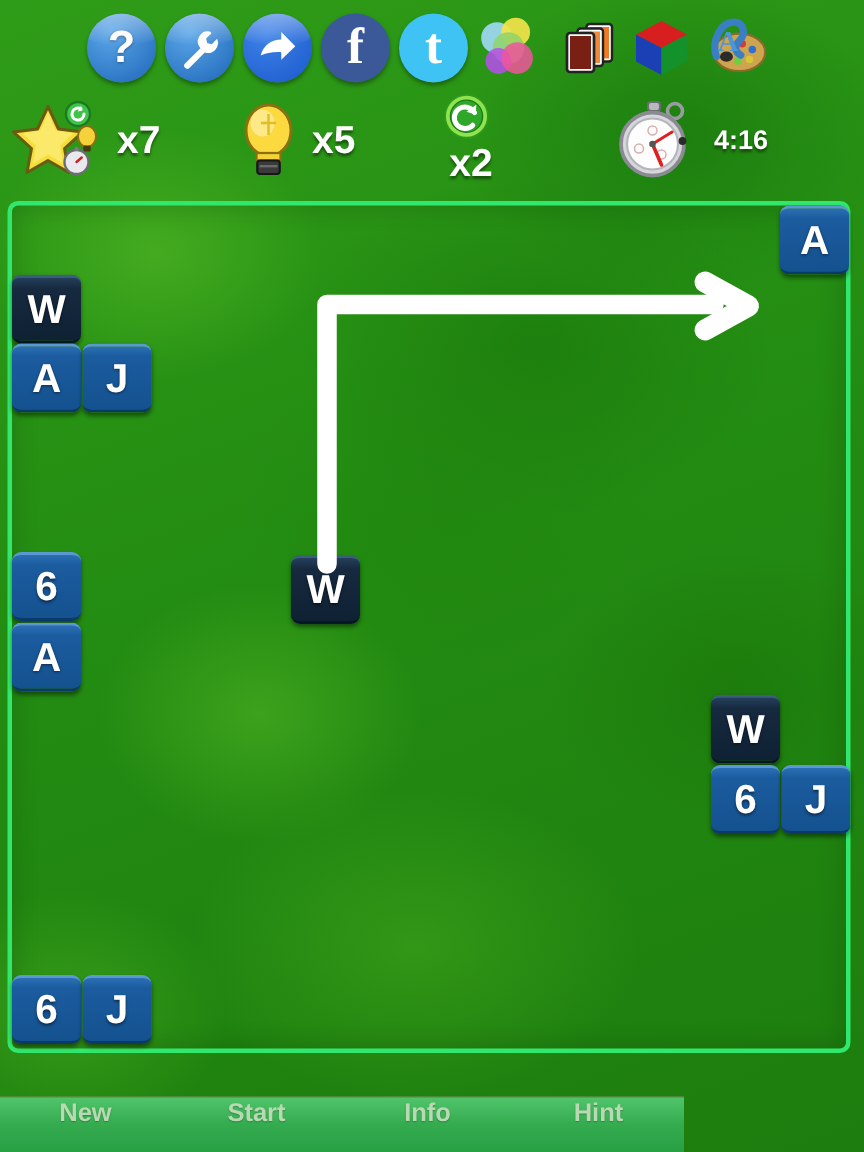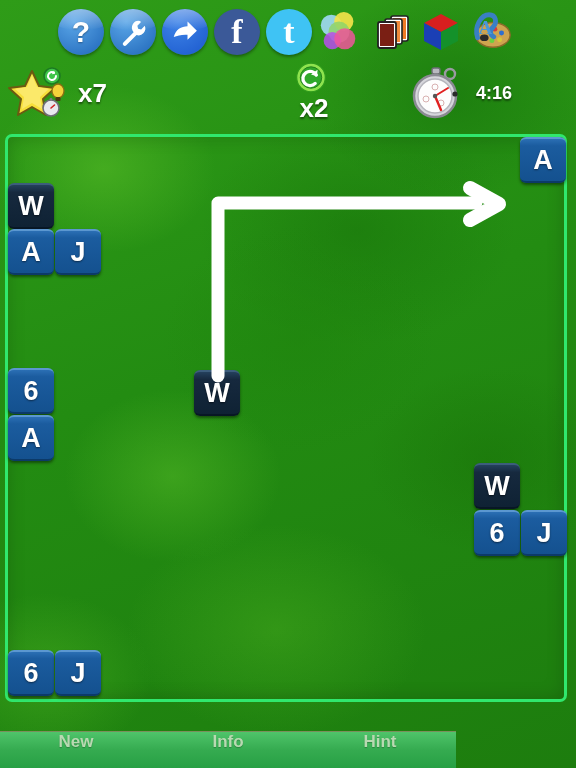--- a/index.html
+++ b/index.html
@@ -184,20 +184,31 @@
         <path d="M48 5.5 l1 3.2 -3.2 .6z" fill="#fff"></path>
         <ellipse cx="52" cy="26" rx="6" ry="7" fill="#f5d23a" stroke="#8a6f12" stroke-width="1.3"></ellipse>
         <rect x="49.5" y="32" width="5" height="4" rx="1" fill="#4a3a12"></rect>
         <circle cx="45" cy="43" r="8" fill="#e9e9ee" stroke="#6d6d74" stroke-width="1.6"></circle>
         <path d="M45 43 l3.5-3" stroke="#d02020" stroke-width="1.6" stroke-linecap="round"></path>
         <rect x="43.6" y="33" width="2.8" height="2.6" rx="1" fill="#7c7c84"></rect>
       </svg>
       <span class="val">x7</span>
     </div>
 
+    <div class="stat" style="left:156px;">
+      <svg width="46" height="58" viewBox="0 0 46 58">
+        <ellipse cx="23" cy="23" rx="15" ry="17" fill="#fbd93f" stroke="#8a7010" stroke-width="2"></ellipse>
+        <ellipse cx="19" cy="18" rx="8" ry="9" fill="#fdeb95" opacity=".85"></ellipse>
+        <rect x="15" y="38" width="16" height="5" fill="#f5d23a" stroke="#8a7010" stroke-width="1.5"></rect>
+        <rect x="15.5" y="43" width="15" height="9" rx="2" fill="#3a3a3a" stroke="#161616" stroke-width="1.4"></rect>
+        <rect x="17" y="46" width="12" height="1.6" fill="#6a6a6a"></rect>
+        <path d="M23 12 v14 M18 18 h10" stroke="#e0bd22" stroke-width="1.6"></path>
+      </svg>
+      <span class="val">x5</span>
+    </div>
 
     <div class="stat" style="left:285px;flex-direction:column;">
       <svg width="52" height="52" viewBox="0 0 52 52">
         <circle cx="26" cy="26" r="24" fill="#8ee34e" stroke="#2f9b1c" stroke-width="2"></circle>
         <circle cx="26" cy="26" r="18" fill="#2fa82a"></circle>
         <circle cx="26" cy="26" r="18" fill="none" stroke="#1d7a18" stroke-width="1.5"></circle>
         <path d="M35 22 a12 12 0 1 0 -2 14" fill="none" stroke="#fff" stroke-width="5.5" stroke-linecap="round"></path>
         <path d="M37 13 l-1 11 -10-3z" fill="#fff"></path>
       </svg>
       <span class="val">x2</span>
@@ -260,17 +271,18 @@
       <span>J</span>
     </div>
 
   <svg class="arrow-svg" viewBox="0 0 576 768">
     <path d="M218 376 L218 203 L476 203" fill="none" stroke="#ffffff" stroke-width="13" stroke-linecap="round" stroke-linejoin="round"></path>
     <path d="M470 188 L499 204 L470 220" fill="none" stroke="#ffffff" stroke-width="14" stroke-linecap="round" stroke-linejoin="round"></path>
   </svg>
 
   <div class="navbar">
     <div class="nav-item">New</div>
+    <div class="nav-item">Start</div>
     <div class="nav-item">Info</div>
     <div class="nav-item">Hint</div>
   </div>
 
 </div>
 
 </body></html>

